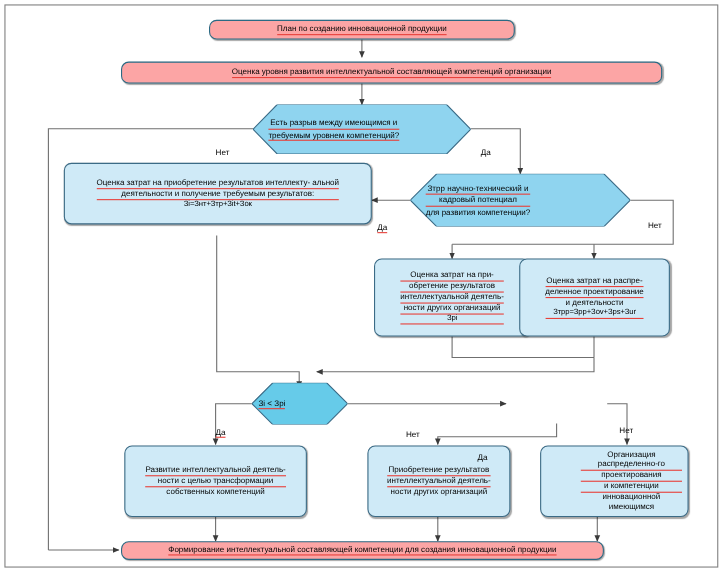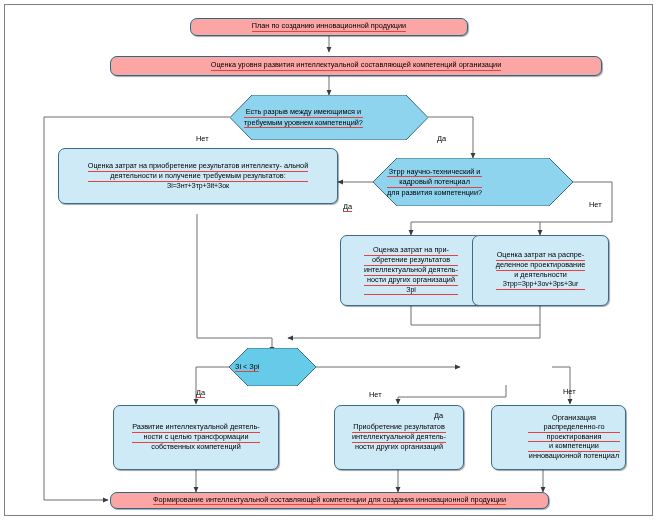--- a/index.html
+++ b/index.html
@@ -231,21 +231,21 @@
       <span class="ln u">интеллектуальной     деятель-</span>
       <span class="ln">ности других организаций</span>
     </div>
   </div>
 
   <div class="node proc" style="left:491px; top:405px; width:135px; height:65px;padding-left:36px;">
     <div>
       <span class="ln u">Организация распределенно-го</span>
       <span class="ln u">проектирования</span>
       <span class="ln u">и компетенции</span>
-      <span class="ln">инновационной потенциал</span>
+      <span class="ln">инновационной имеющимся</span>
     </div>
   </div>
 
   <div class="node bar" style="left:110px; top:492px; width:439px; height:17px;">
     <span class="u">Формирование интеллектуальной составляющей компетенции для создания инновационной продукции</span>
   </div>
 
   <div class="edgelabel" style="left:196px; top:98px;">Нет</div>
   <div class="edgelabel" style="left:437px; top:98px;">Да</div>
   <div class="edgelabel u" style="left:343px; top:166px;">Да</div>

